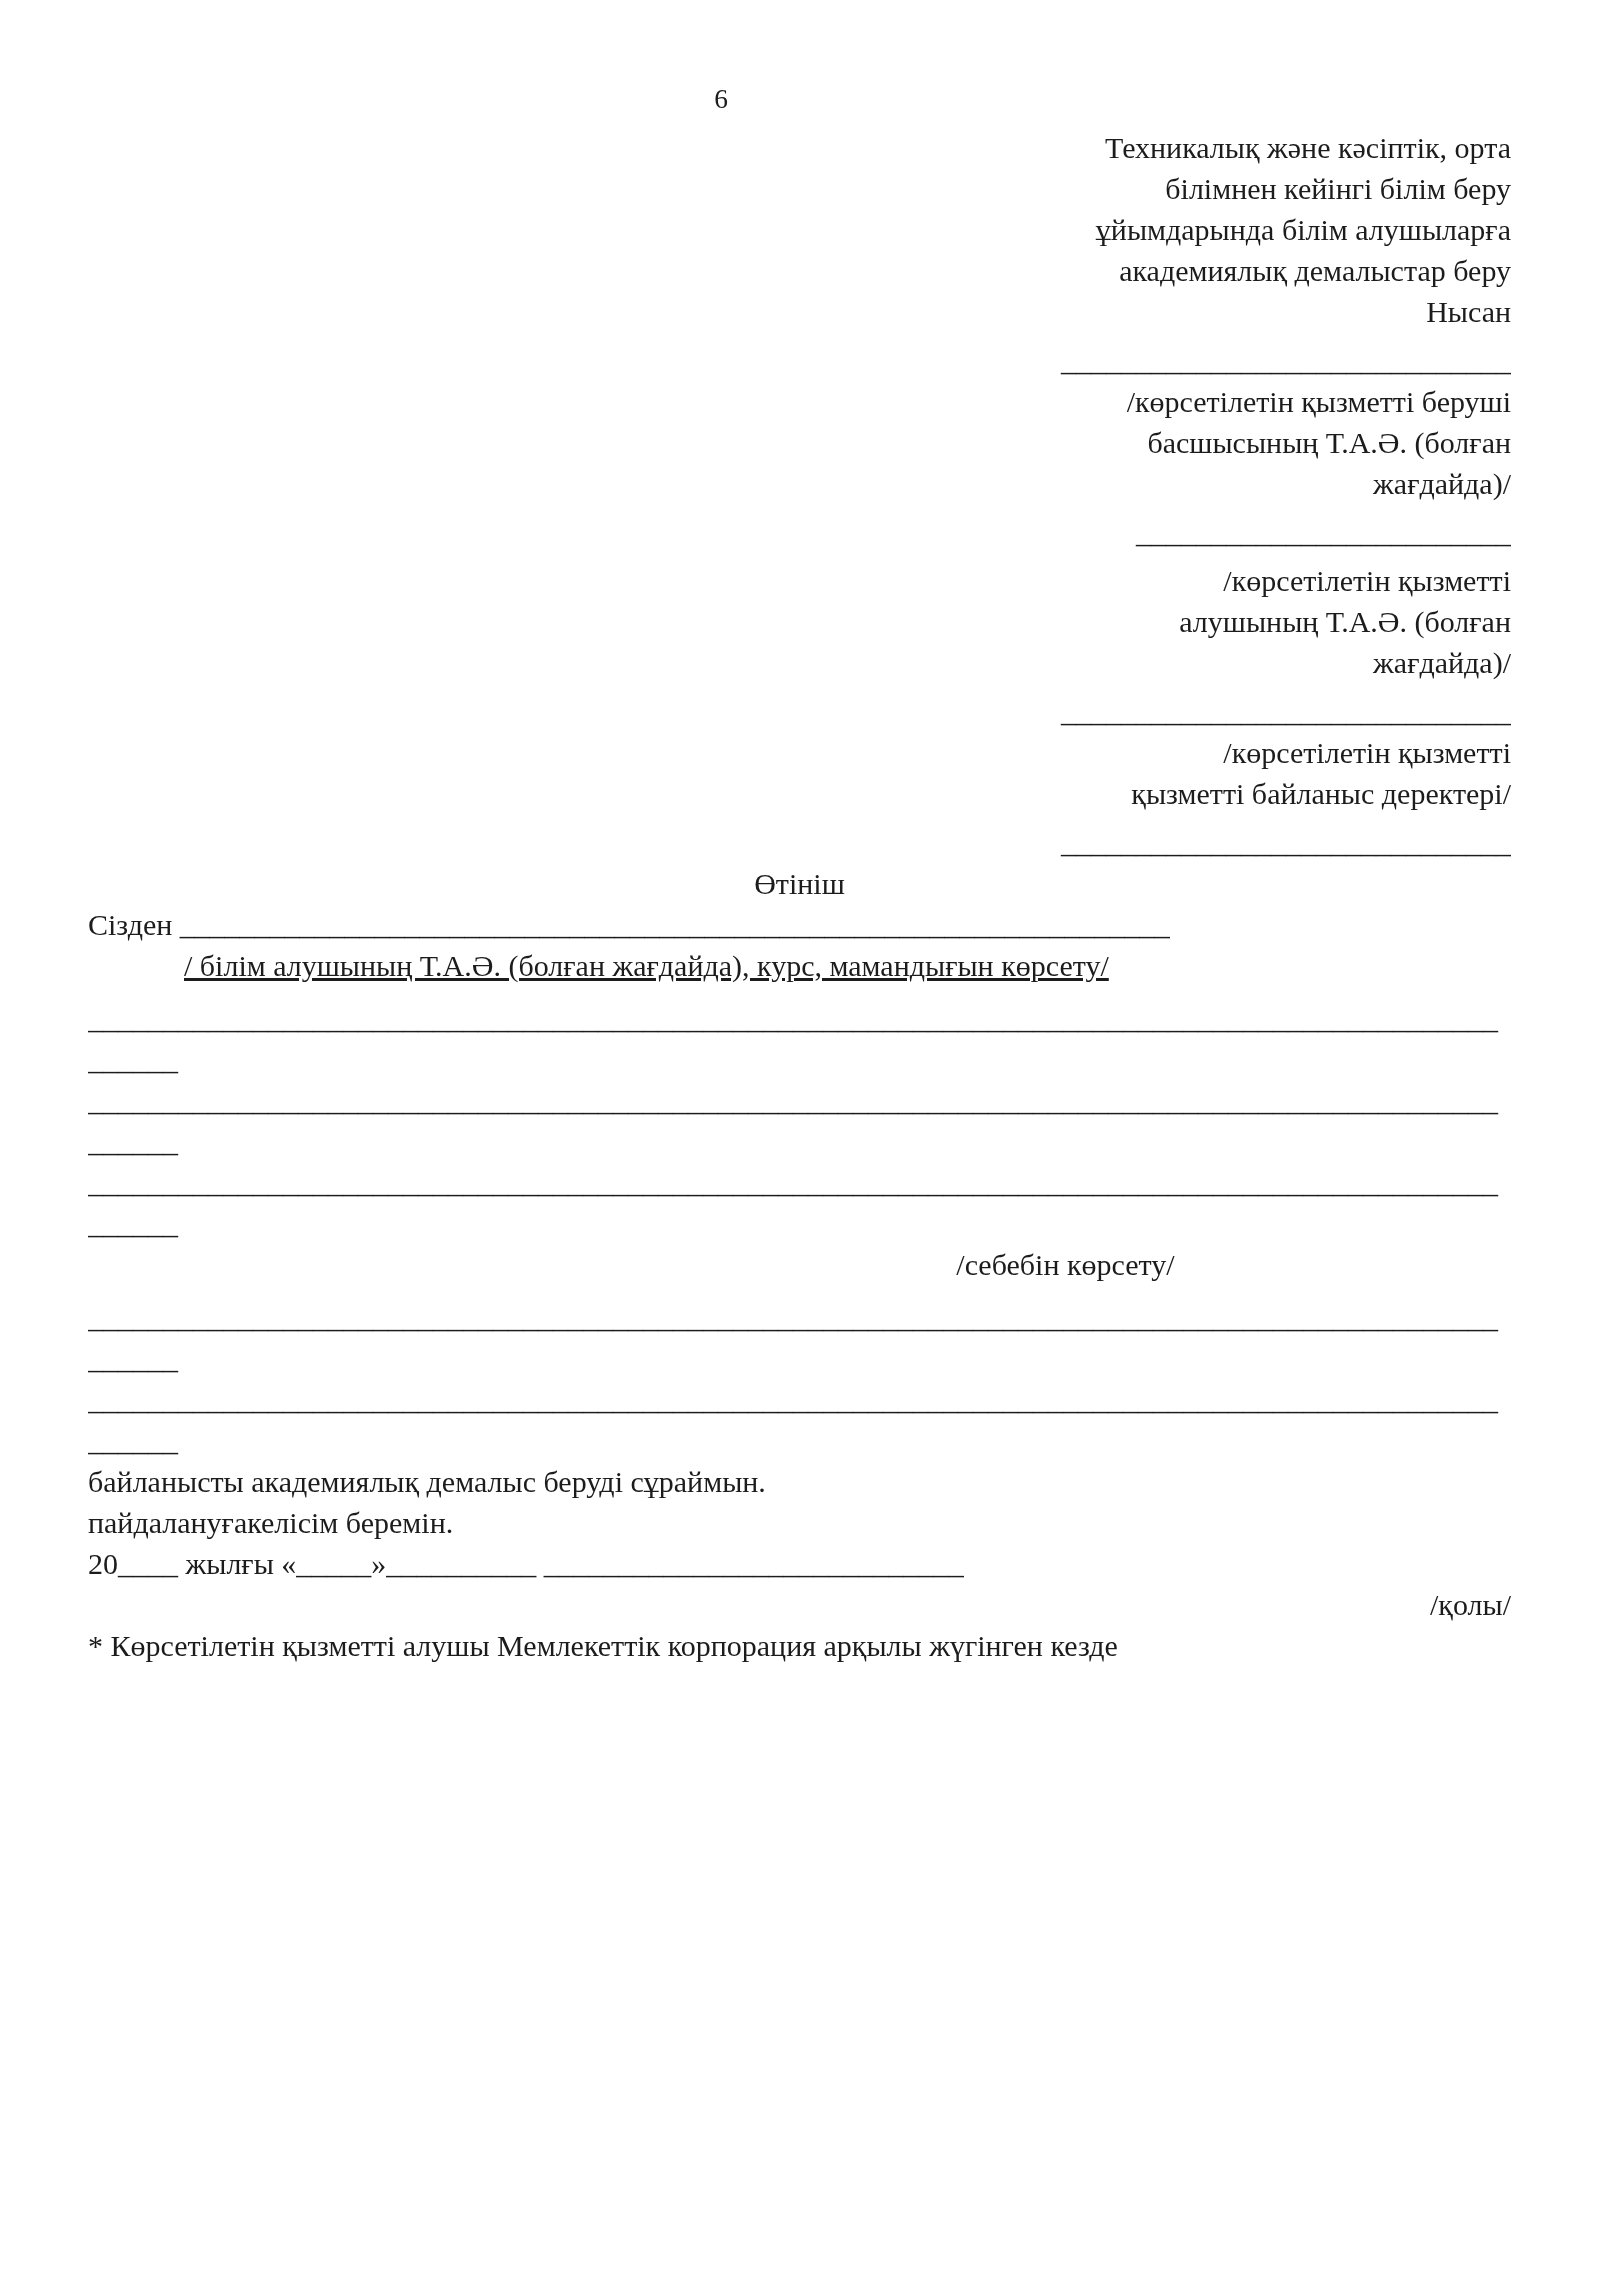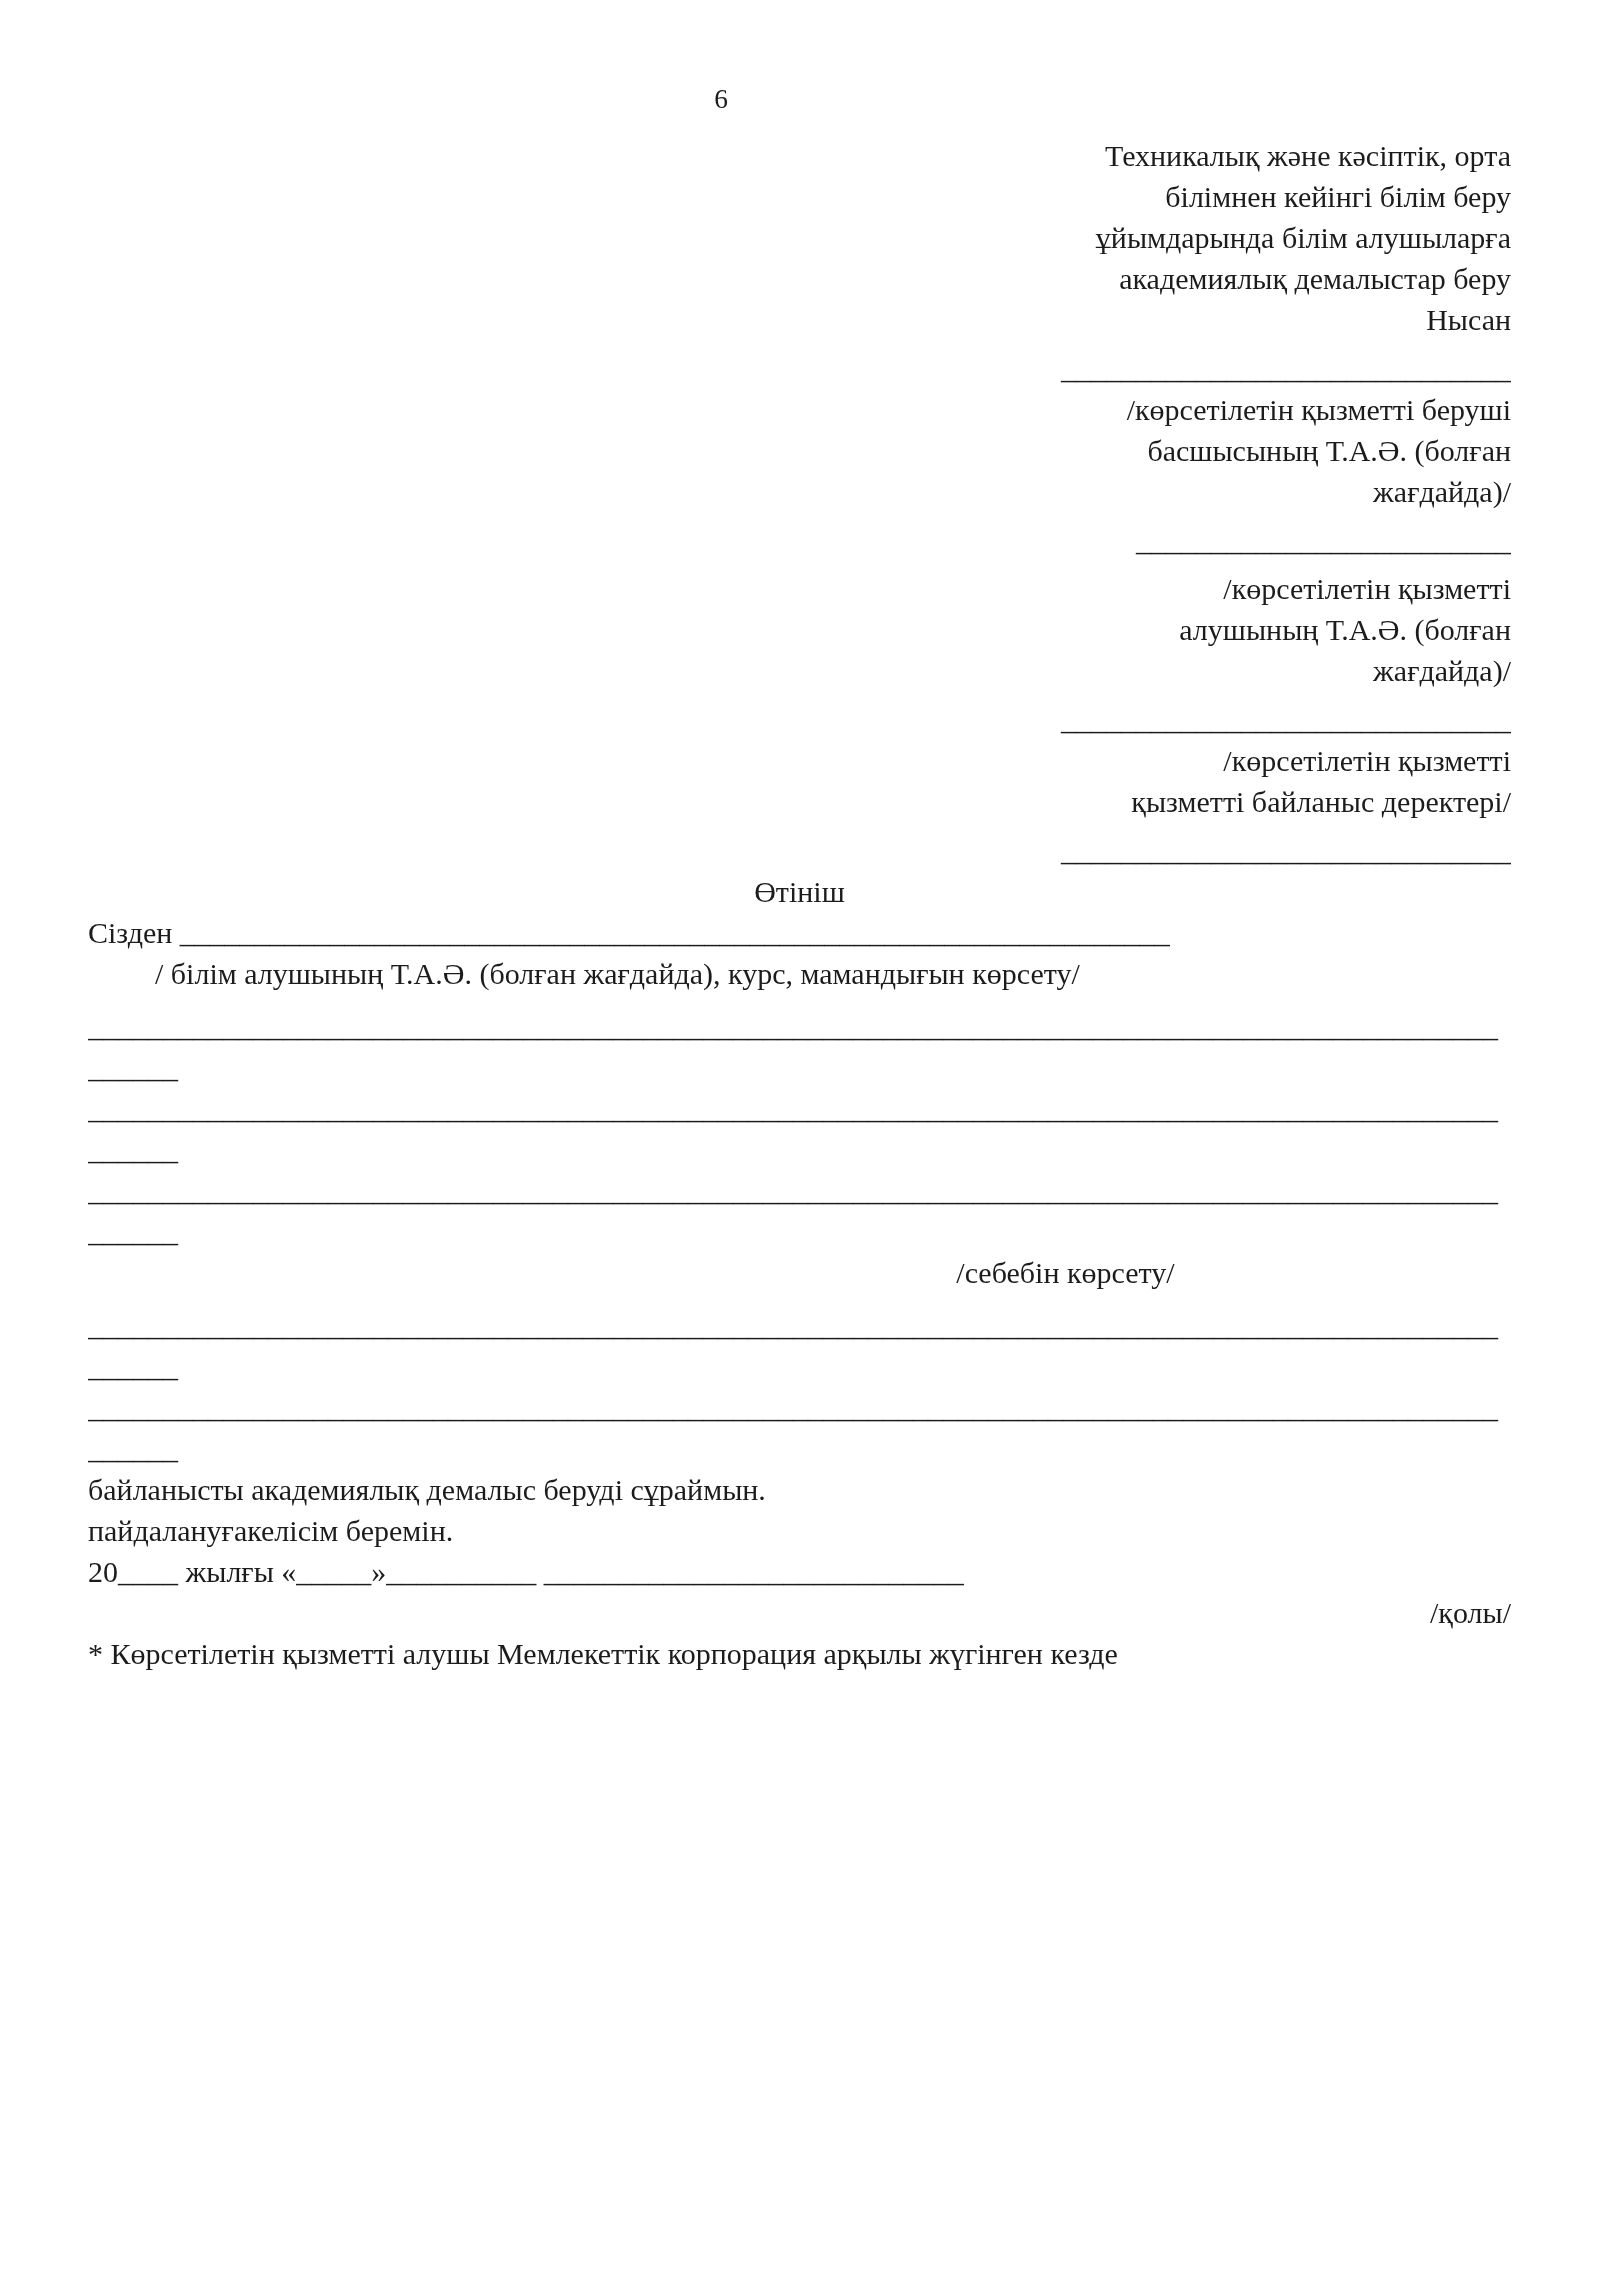--- a/index.html
+++ b/index.html
@@ -19,31 +19,31 @@
   .pagenum {
     font-size: 27.4px;
     line-height: 35px;
     text-align: center;
     margin-right: 157px;
   }
   .rblock {
     margin-left: auto;
     width: 564px;
     text-align: right;
-    margin-top: 18px;
+    margin-top: 10px;
   }
   .ln { white-space: nowrap; }
   .u  { white-space: nowrap; overflow: hidden; }
   .sp  { height: 7.8px; }
   .gap { height: 11.8px; }
   .title {
     text-align: center;
     font-weight: normal;
   }
-  .caption-student { margin-left: 67px; white-space: nowrap; }
+  .caption-student { margin-left: 96px; white-space: nowrap; text-decoration: underline; }
   .reason    { margin-left: 532px; white-space: nowrap; text-align: center; }
   .signature { margin-left: 814px; white-space: nowrap; text-align: right; }
 </style>
 </head>
 <body>
 
 <div class="page">
 
   <div class="pagenum">6</div>
 

